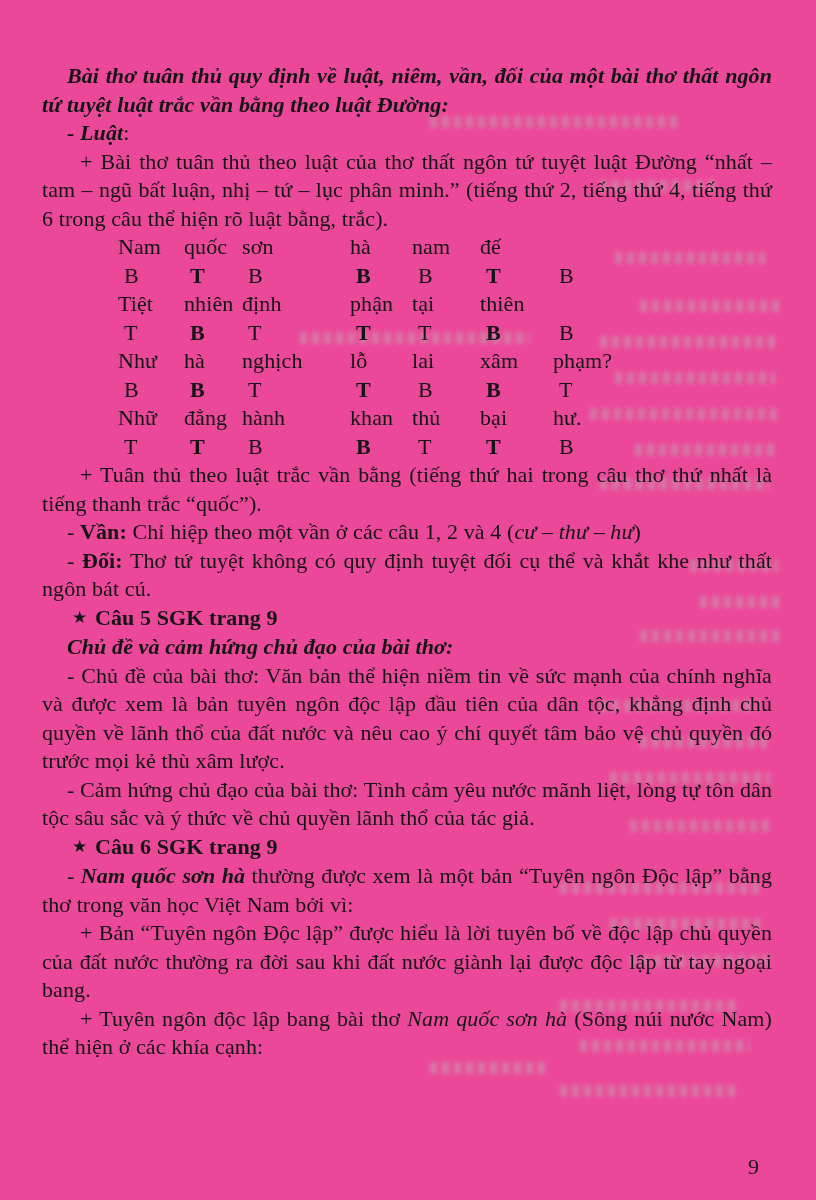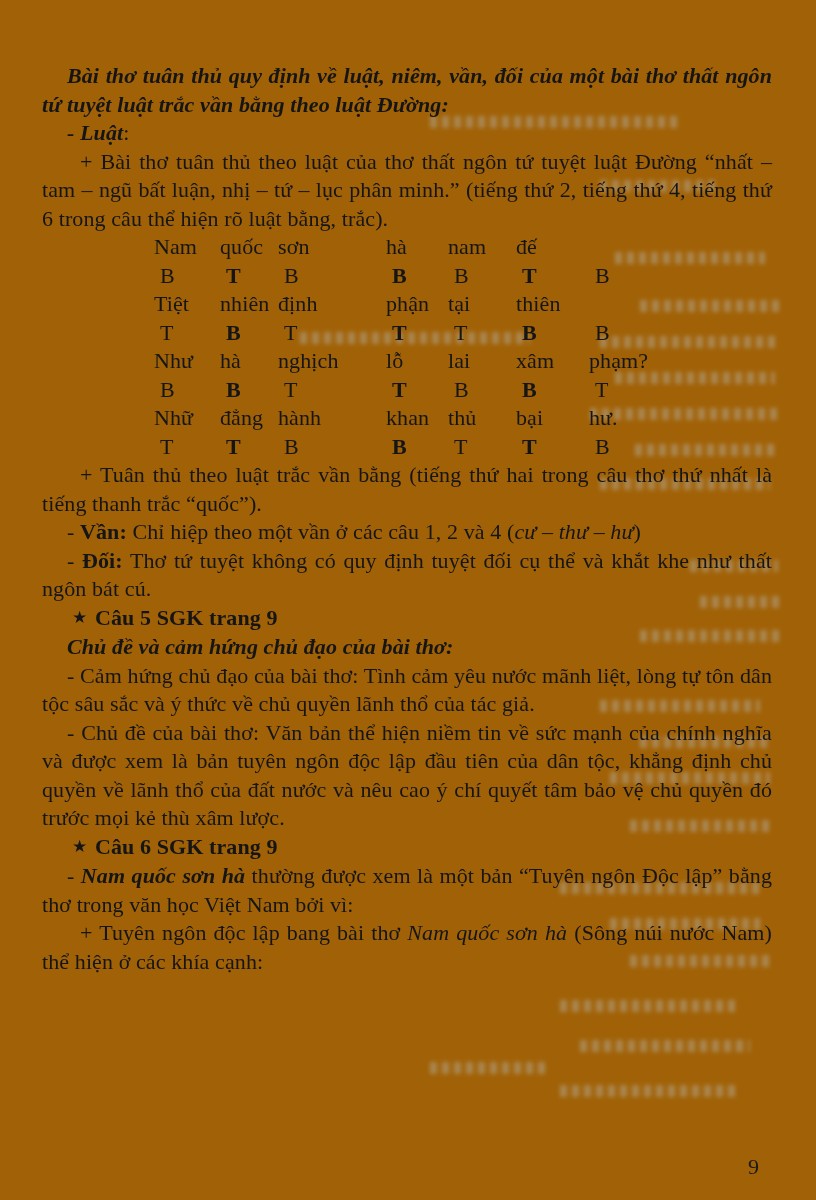--- a/index.html
+++ b/index.html
@@ -4,21 +4,21 @@
 <style>
   * { box-sizing: border-box; margin: 0; padding: 0; }
   html, body { width: 816px; height: 1200px; }
   body {
     position: relative;
     overflow: hidden;
     background: #fefefe;
     font-family: "Liberation Serif", "DejaVu Serif", serif;
     color: #151515;
   }
-  .page { position: absolute; inset: 0; background: #a16207; }
+  .page { position: absolute; inset: 0; background: #ec4899; }
 
   .content {
     position: absolute;
     left: 42px; top: 62px; width: 730px;
     font-size: 22px;
     line-height: 28.5px;
     text-align: justify;
     letter-spacing: 0.1px;
   }
   .para { text-indent: 25px; }
@@ -29,21 +29,21 @@
   span.i  { font-style: italic; }
   span.bi { font-weight: 700; font-style: italic; }
   span.star {
     font-family: "DejaVu Sans", sans-serif;
     font-weight: 700;
     font-size: 17px;
     position: relative; top: -2px;
     padding-right: 2px;
   }
 
-  .poem { margin-left: 112px; text-align: left; }
+  .poem { margin-left: 76px; text-align: left; }
   .prow {
     display: grid;
     grid-template-columns: 66px 58px 108px 62px 68px 73px 1fr;
   }
   .pcell { white-space: nowrap; }
   .prow.tones .pcell { padding-left: 6px; }
   .prow.tones .pcell.b { font-weight: 700; }
 
   .pagenum {
     position: absolute;
@@ -166,20 +166,21 @@
           <span class="pcell">T</span>
           <span class="pcell b">T</span>
           <span class="pcell">B</span>
         </div>
       </div>
       <p class="para ind-plus"><span>+ Tuân thủ theo luật trắc vần bằng (tiếng thứ hai trong câu thơ thứ nhất là tiếng thanh trắc “quốc”).</span></p>
       <p class="para ind-normal"><span>- </span><span class="b">Vần:</span><span> Chỉ hiệp theo một vần ở các câu 1, 2 và 4 (</span><span class="i">cư – thư – hư</span><span>)</span></p>
       <p class="para ind-normal"><span>- </span><span class="b">Đối:</span><span> Thơ tứ tuyệt không có quy định tuyệt đối cụ thể và khắt khe như thất ngôn bát cú.</span></p>
       <p class="para ind-star"><span class="star">★</span><span class="b"> Câu 5 SGK trang 9</span></p>
       <p class="para ind-normal"><span class="bi">Chủ đề và cảm hứng chủ đạo của bài thơ:</span></p>
+      <p class="para ind-normal"><span>- Chủ đề của bài thơ: Văn bản thể hiện niềm tin về sức mạnh của chính nghĩa và được xem là bản tuyên ngôn độc lập đầu tiên của dân tộc, khẳng định chủ quyền về lãnh thổ của đất nước và nêu cao ý chí quyết tâm bảo vệ chủ quyền đó trước mọi kẻ thù xâm lược.</span></p>
       <p class="para ind-normal"><span>- Cảm hứng chủ đạo của bài thơ: Tình cảm yêu nước mãnh liệt, lòng tự tôn dân tộc sâu sắc và ý thức về chủ quyền lãnh thổ của tác giả.</span></p>
-      <p class="para ind-normal"><span>- Chủ đề của bài thơ: Văn bản thể hiện niềm tin về sức mạnh của chính nghĩa và được xem là bản tuyên ngôn độc lập đầu tiên của dân tộc, khẳng định chủ quyền về lãnh thổ của đất nước và nêu cao ý chí quyết tâm bảo vệ chủ quyền đó trước mọi kẻ thù xâm lược.</span></p>
       <p class="para ind-star"><span class="star">★</span><span class="b"> Câu 6 SGK trang 9</span></p>
       <p class="para ind-normal"><span>- </span><span class="bi">Nam quốc sơn hà</span><span> thường được xem là một bản “Tuyên ngôn Độc lập” bằng thơ trong văn học Việt Nam bởi vì:</span></p>
+      <p class="para ind-plus"><span>+ Bản “Tuyên ngôn Độc lập” được hiểu là lời tuyên bố về độc lập chủ quyền của đất nước thường ra đời sau khi đất nước giành lại được độc lập từ tay ngoại bang.</span></p>
       <p class="para ind-plus"><span>+ Tuyên ngôn độc lập bang bài thơ </span><span class="i">Nam quốc sơn hà</span><span> (Sông núi nước Nam) thể hiện ở các khía cạnh:</span></p>
     </div>
   <div class="pagenum">9</div>
 </div>
 
 </body></html>

